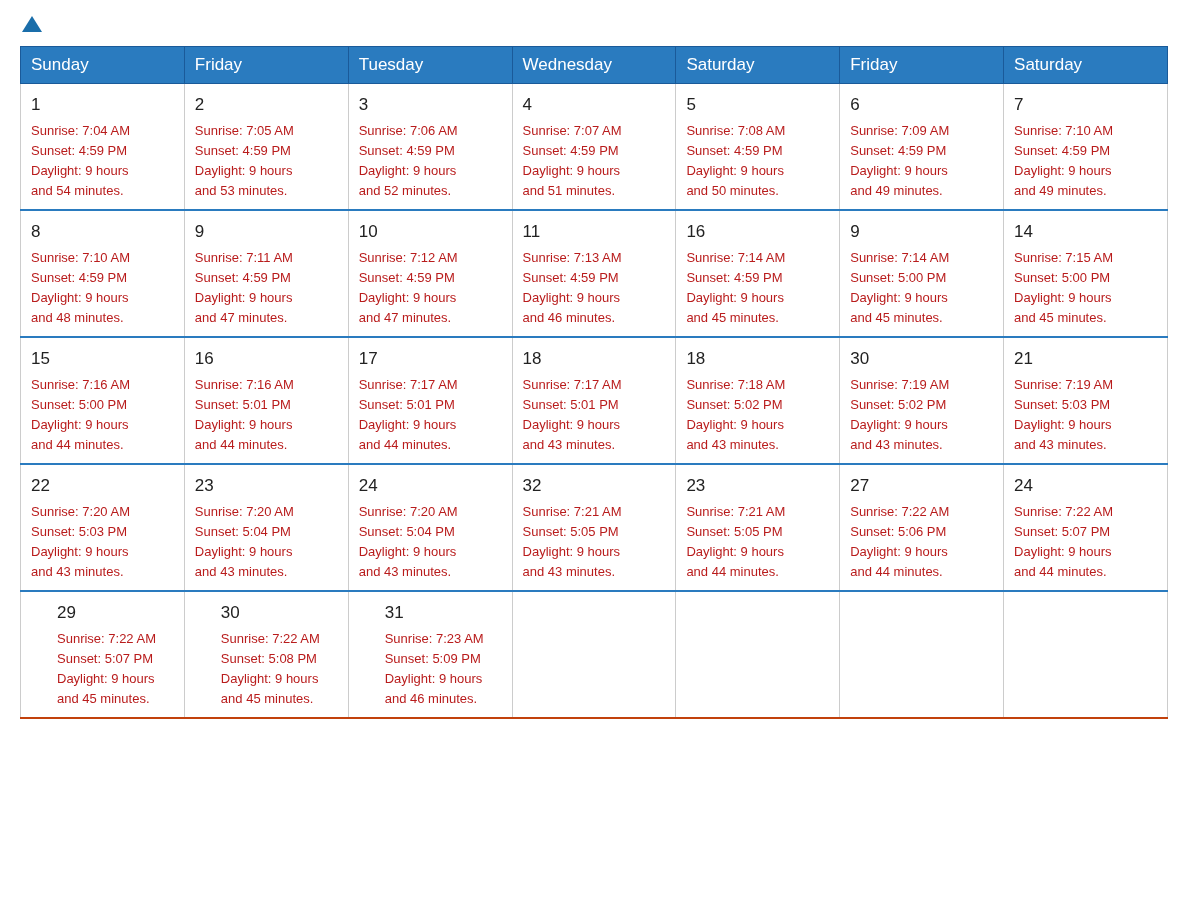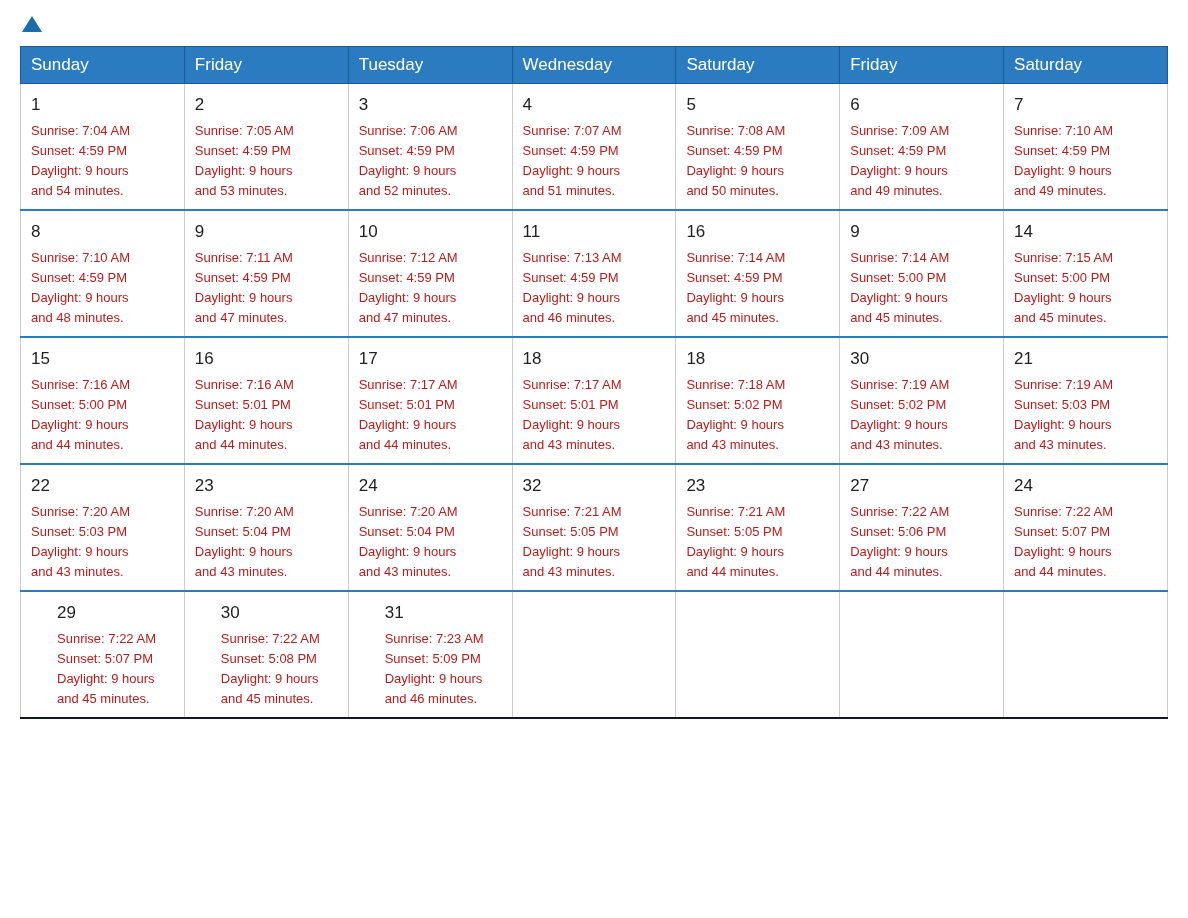--- a/index.html
+++ b/index.html
@@ -84,21 +84,21 @@
       padding: 8px 10px;
       border: 1px solid #cccccc;
       border-bottom: 2px solid #2a7bbf;
       width: 14.28%;
       min-height: 110px;
       font-size: 13px;
       color: #333;
       line-height: 1.5;
     }
     .calendar tr:last-child td {
-      border-bottom: 2px solid #0f172a;
+      border-bottom: 2px solid #c2410c;
       padding-left: 36px;
     }
     .day-number {
       font-size: 17px;
       font-weight: normal;
       display: block;
       margin-bottom: 3px;
       color: #222;
     }
     .day-info {

